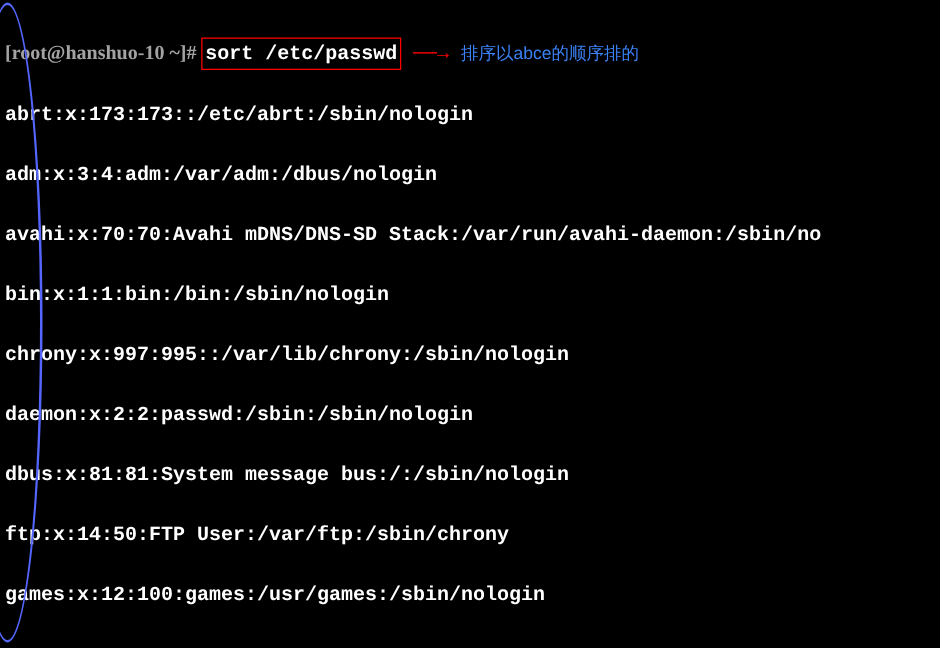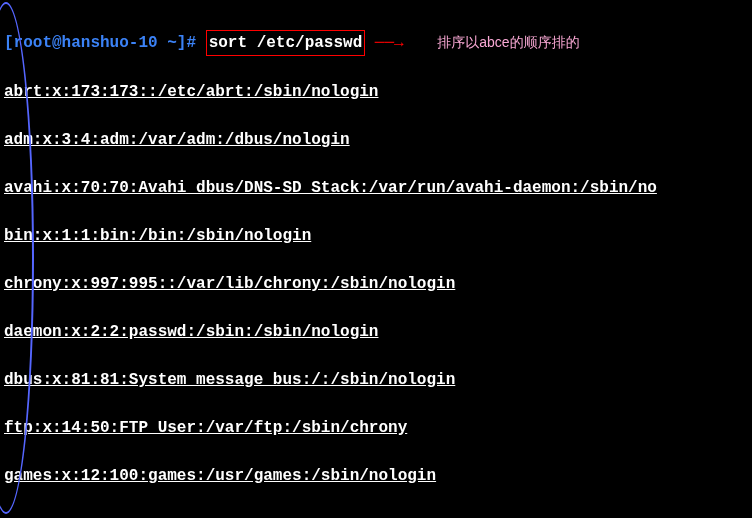--- a/index.html
+++ b/index.html
@@ -21,45 +21,44 @@
       line-height: 1.5;
     }
     .terminal {
       width: 100%;
       white-space: pre;
     }
     .line {
       display: block;
     }
     .prompt {
-      color: #3b82f6;
+      color: #a3a3a3;
+      font-family: Liberation Serif, serif;
     }
     .command-box {
       border: 1px solid #ff0000;
       padding: 0 2px;
       display: inline-block;
     }
     .command {
       color: #fff;
       margin-top: 48px;
     }
     .arrow {
       color: #ff0000;
       display: inline;
     }
     .annotation {
-      color: #f9a8d4;
+      color: #3b82f6;
       font-family: 'SimSun', 'Microsoft YaHei', sans-serif;
       font-size: 14px;
       font-weight: normal;
-      margin-left: 24px;
     }
     .output-line {
       color: #fff;
-      text-decoration: underline;
     }
     .ellipse {
       position: absolute;
       border: 2px solid #5566ff;
       border-radius: 50%;
       width: 56px;
       height: 512px;
       left: -22px;
       top: 2px;
       pointer-events: none;
@@ -67,21 +66,21 @@
   </style>
 </head>
 <body>
 
 <div class="ellipse"></div>
 
 <div class="terminal">
 <span class="line"><span class="prompt">[root@hanshuo-10 ~]# </span><span class="command-box"><span class="command">sort /etc/passwd</span></span><span class="arrow"> ──→ </span><span class="annotation">排序以abce的顺序排的</span></span>
 <span class="line output-line">abrt:x:173:173::/etc/abrt:/sbin/nologin</span>
 <span class="line output-line">adm:x:3:4:adm:/var/adm:/dbus/nologin</span>
-<span class="line output-line">avahi:x:70:70:Avahi dbus/DNS-SD Stack:/var/run/avahi-daemon:/sbin/no</span>
+<span class="line output-line">avahi:x:70:70:Avahi mDNS/DNS-SD Stack:/var/run/avahi-daemon:/sbin/no</span>
 <span class="line output-line">bin:x:1:1:bin:/bin:/sbin/nologin</span>
 <span class="line output-line">chrony:x:997:995::/var/lib/chrony:/sbin/nologin</span>
 <span class="line output-line">daemon:x:2:2:passwd:/sbin:/sbin/nologin</span>
 <span class="line output-line">dbus:x:81:81:System message bus:/:/sbin/nologin</span>
 <span class="line output-line">ftp:x:14:50:FTP User:/var/ftp:/sbin/chrony</span>
 <span class="line output-line">games:x:12:100:games:/usr/games:/sbin/nologin</span>
 
 
 
 

